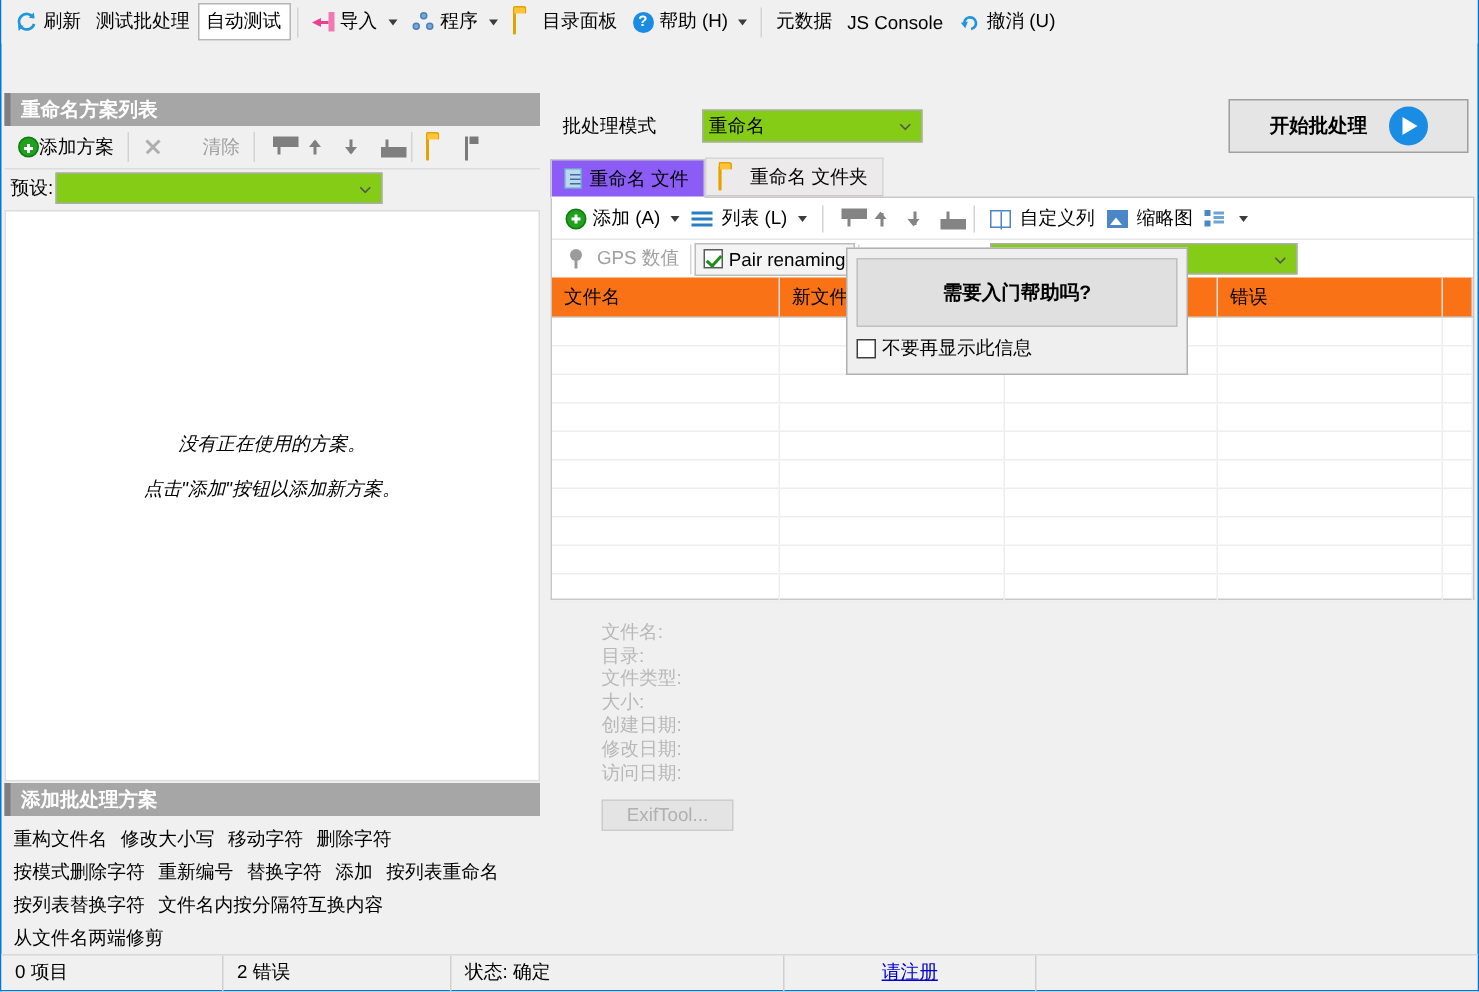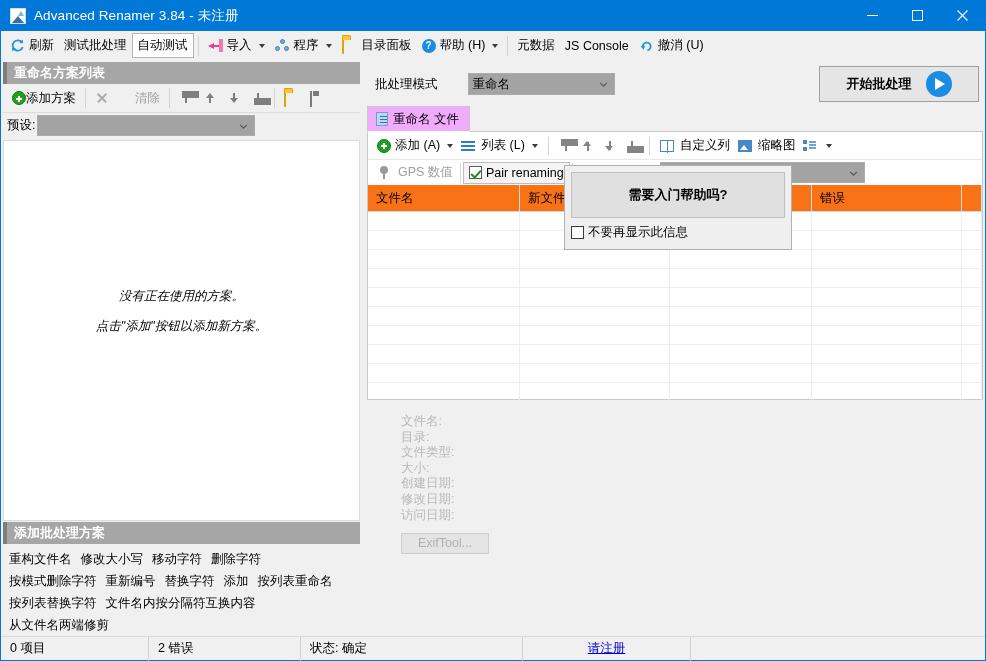--- a/index.html
+++ b/index.html
@@ -131,21 +131,21 @@
   .st-btn.disabled { color: #a0a0a0; }
   .preset-row {
     height: 26px;
     display: flex; align-items: center;
     padding-left: 4px;
     border-top: 1px solid #dcdcdc;
   }
   .preset-label { font-size: 12.5px; margin-right: 2px; }
   .combo {
     height: 21px;
-    background: #a3a3a3;
+    background: #84cc16;
     border: 1px solid #acacac;
     display: flex; align-items: center;
     padding: 0 4px;
     font-size: 12.5px;
     position: relative;
     text-align: right;
   }
   .combo .chev {
     position: absolute; right: 6px; top: 50%;
     margin-top: -2px;
@@ -236,21 +236,21 @@
   .tab {
     height: 26px;
     display: inline-flex; align-items: center;
     gap: 5px;
     padding: 0 10px 0 8px;
     font-size: 12.5px;
     background: #f0f0f0;
     border: 1px solid transparent;
   }
   .tab.active {
-    background: #f0abfc;
+    background: #8b5cf6;
     border: 1px solid #c8c8c8;
     border-bottom-color: #ffffff;
     position: relative; z-index: 2;
     margin-bottom: -1px;
   }
   .tab.inactive {
     background: #eceaea;
     border: 1px solid #d6d6d6;
     border-bottom-color: #c8c8c8;
   }
@@ -580,40 +580,20 @@
     border-radius: 50%; background: #7aa7d9;
     border: 1px solid #4a7fb8;
   }
   .undo-icon { width: 15px; height: 14px; position: relative; }
 </style>
 </head>
 <body>
 
 <div id="app">
 
-  <div class="titlebar">
-    <div class="app-icon"></div>
-    <span class="title-text">Advanced Renamer 3.84 - 未注册</span>
-    <div class="spacer"></div>
-    <div class="winbtn">
-      <svg width="11" height="11" viewBox="0 0 11 11">
-          <rect x="0" y="5" width="11" height="1" fill="#fff"></rect>
-        </svg>
-    </div>
-    <div class="winbtn">
-      <svg width="11" height="11" viewBox="0 0 11 11">
-          <rect x="0.5" y="0.5" width="10" height="10" fill="none" stroke="#fff"></rect>
-        </svg>
-    </div>
-    <div class="winbtn">
-      <svg width="11" height="11" viewBox="0 0 11 11">
-          <path d="M0.5 0.5 L10.5 10.5 M10.5 0.5 L0.5 10.5" stroke="#fff" stroke-width="1.1" fill="none"></path>
-        </svg>
-    </div>
-  </div>
 
   <div class="toolbar">
     <div class="tb-item">
       <span class="ico refresh-icon">
         <svg width="15" height="15" viewBox="0 0 16 16">
           <path d="M13 5 A5.5 5.5 0 1 0 13.6 9.6" fill="none" stroke="#2196d8" stroke-width="1.9"></path>
           <path d="M13.4 1.5 L13.9 5.6 L9.8 5.1 Z" fill="#2196d8"></path>
           <path d="M2.6 14.5 L2.1 10.4 L6.2 10.9 Z" fill="#2196d8"></path>
         </svg>
       </span>
@@ -757,20 +737,24 @@
       </div>
     </div>
 
     <div class="tabstrip">
       <div class="tab active">
         <span class="ico" style="width:12px;height:14px;position:relative;">
             <span class="doc-icon" style="position:absolute;left:0;top:0;"></span>
           </span>
         <span>重命名 文件</span>
       </div>
+      <div class="tab inactive">
+        <span class="ico" style="height:13px;"><span class="folder"></span></span>
+        <span>重命名 文件夹</span>
+      </div>
     </div>
 
     <div class="grid-box">
 
       <div class="grid-toolbar">
         <div class="gt-btn">
           <span class="ico green-plus"></span>
           <span>添加 (A)</span>
           <span class="caret"></span>
         </div>

